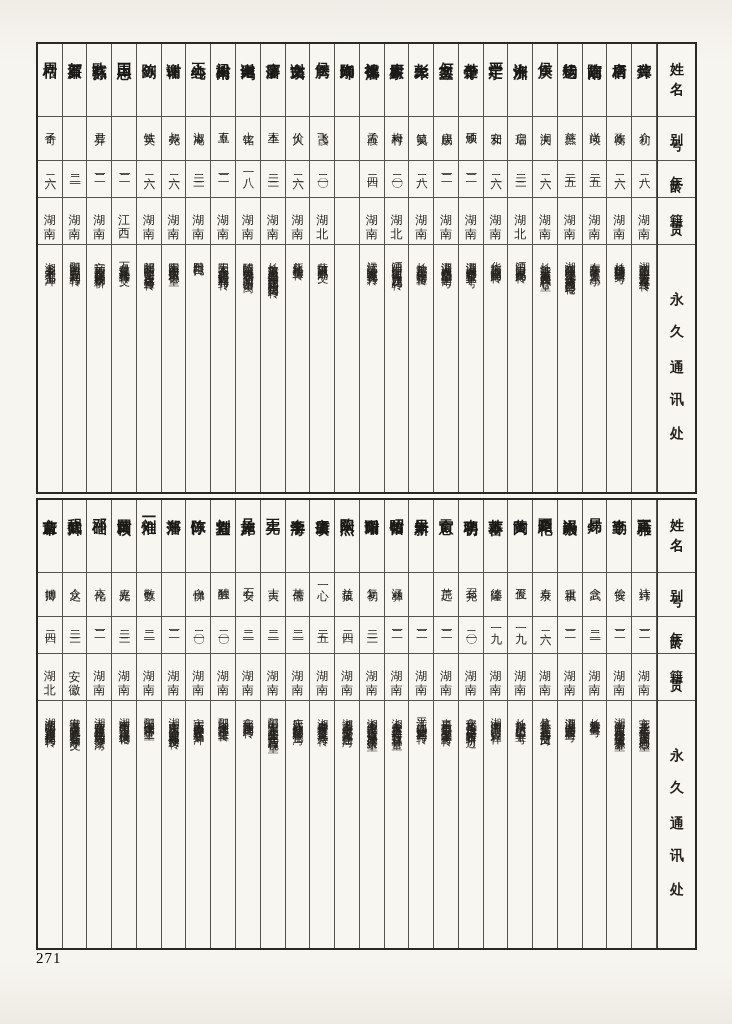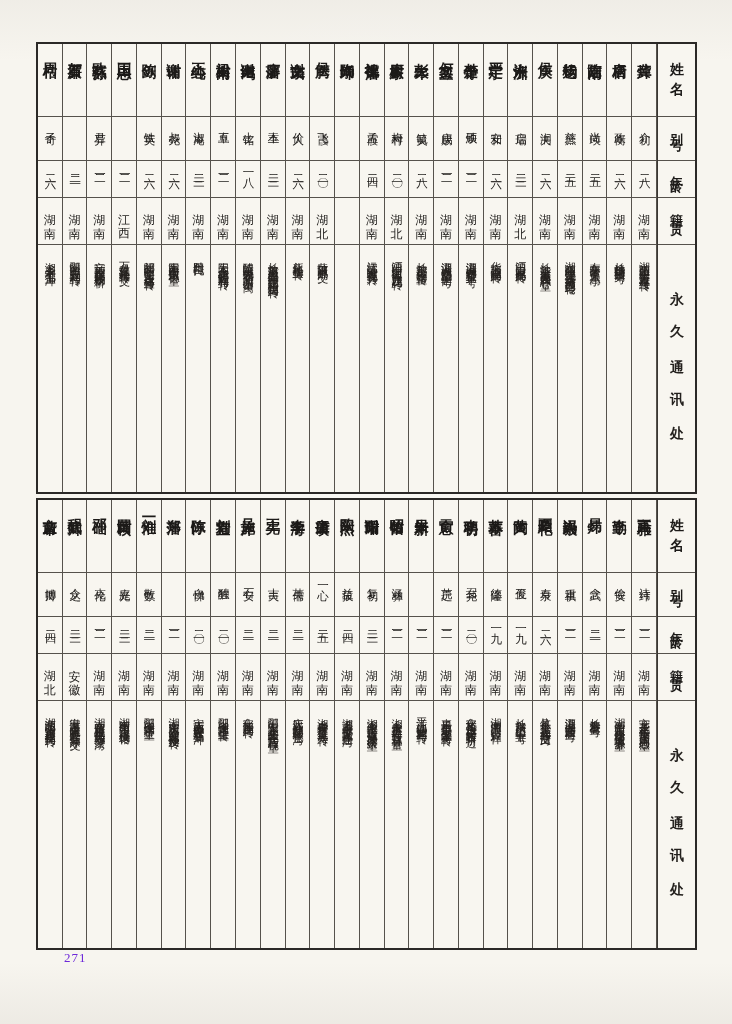--- a/index.html
+++ b/index.html
@@ -53,22 +53,22 @@
   .native .vt{font-size:12px;letter-spacing:14px;}
   .addr .vt{font-size:11px;letter-spacing:1.6px;color:#24211e;}
   
   .hdr .cell .vt{font-weight:700;}
   .hdr .r-name .vt{font-size:14px;letter-spacing:20px;}
   .hdr .r-alias .vt{font-size:13px;letter-spacing:6px;}
   .hdr .r-age .vt{font-size:13px;letter-spacing:3px;}
   .hdr .r-native .vt{font-size:13px;letter-spacing:9px;}
   .hdr .r-addr .vt{font-size:14px;letter-spacing:34px;padding-top:26px;}
   .pageno{
-    position:absolute;left:64px;top:950px;
-    font-size:13px;letter-spacing:1px;color:#6d28d9;
+    position:absolute;left:36px;top:950px;
+    font-size:15px;letter-spacing:1px;color:#000000;
     font-family:"Liberation Serif","DejaVu Serif",serif;
   }
 </style>
 </head>
 <body>
 
 <div class="scan-shade"></div>
 
 <section class="vtable top">
   <div class="col hdr">

